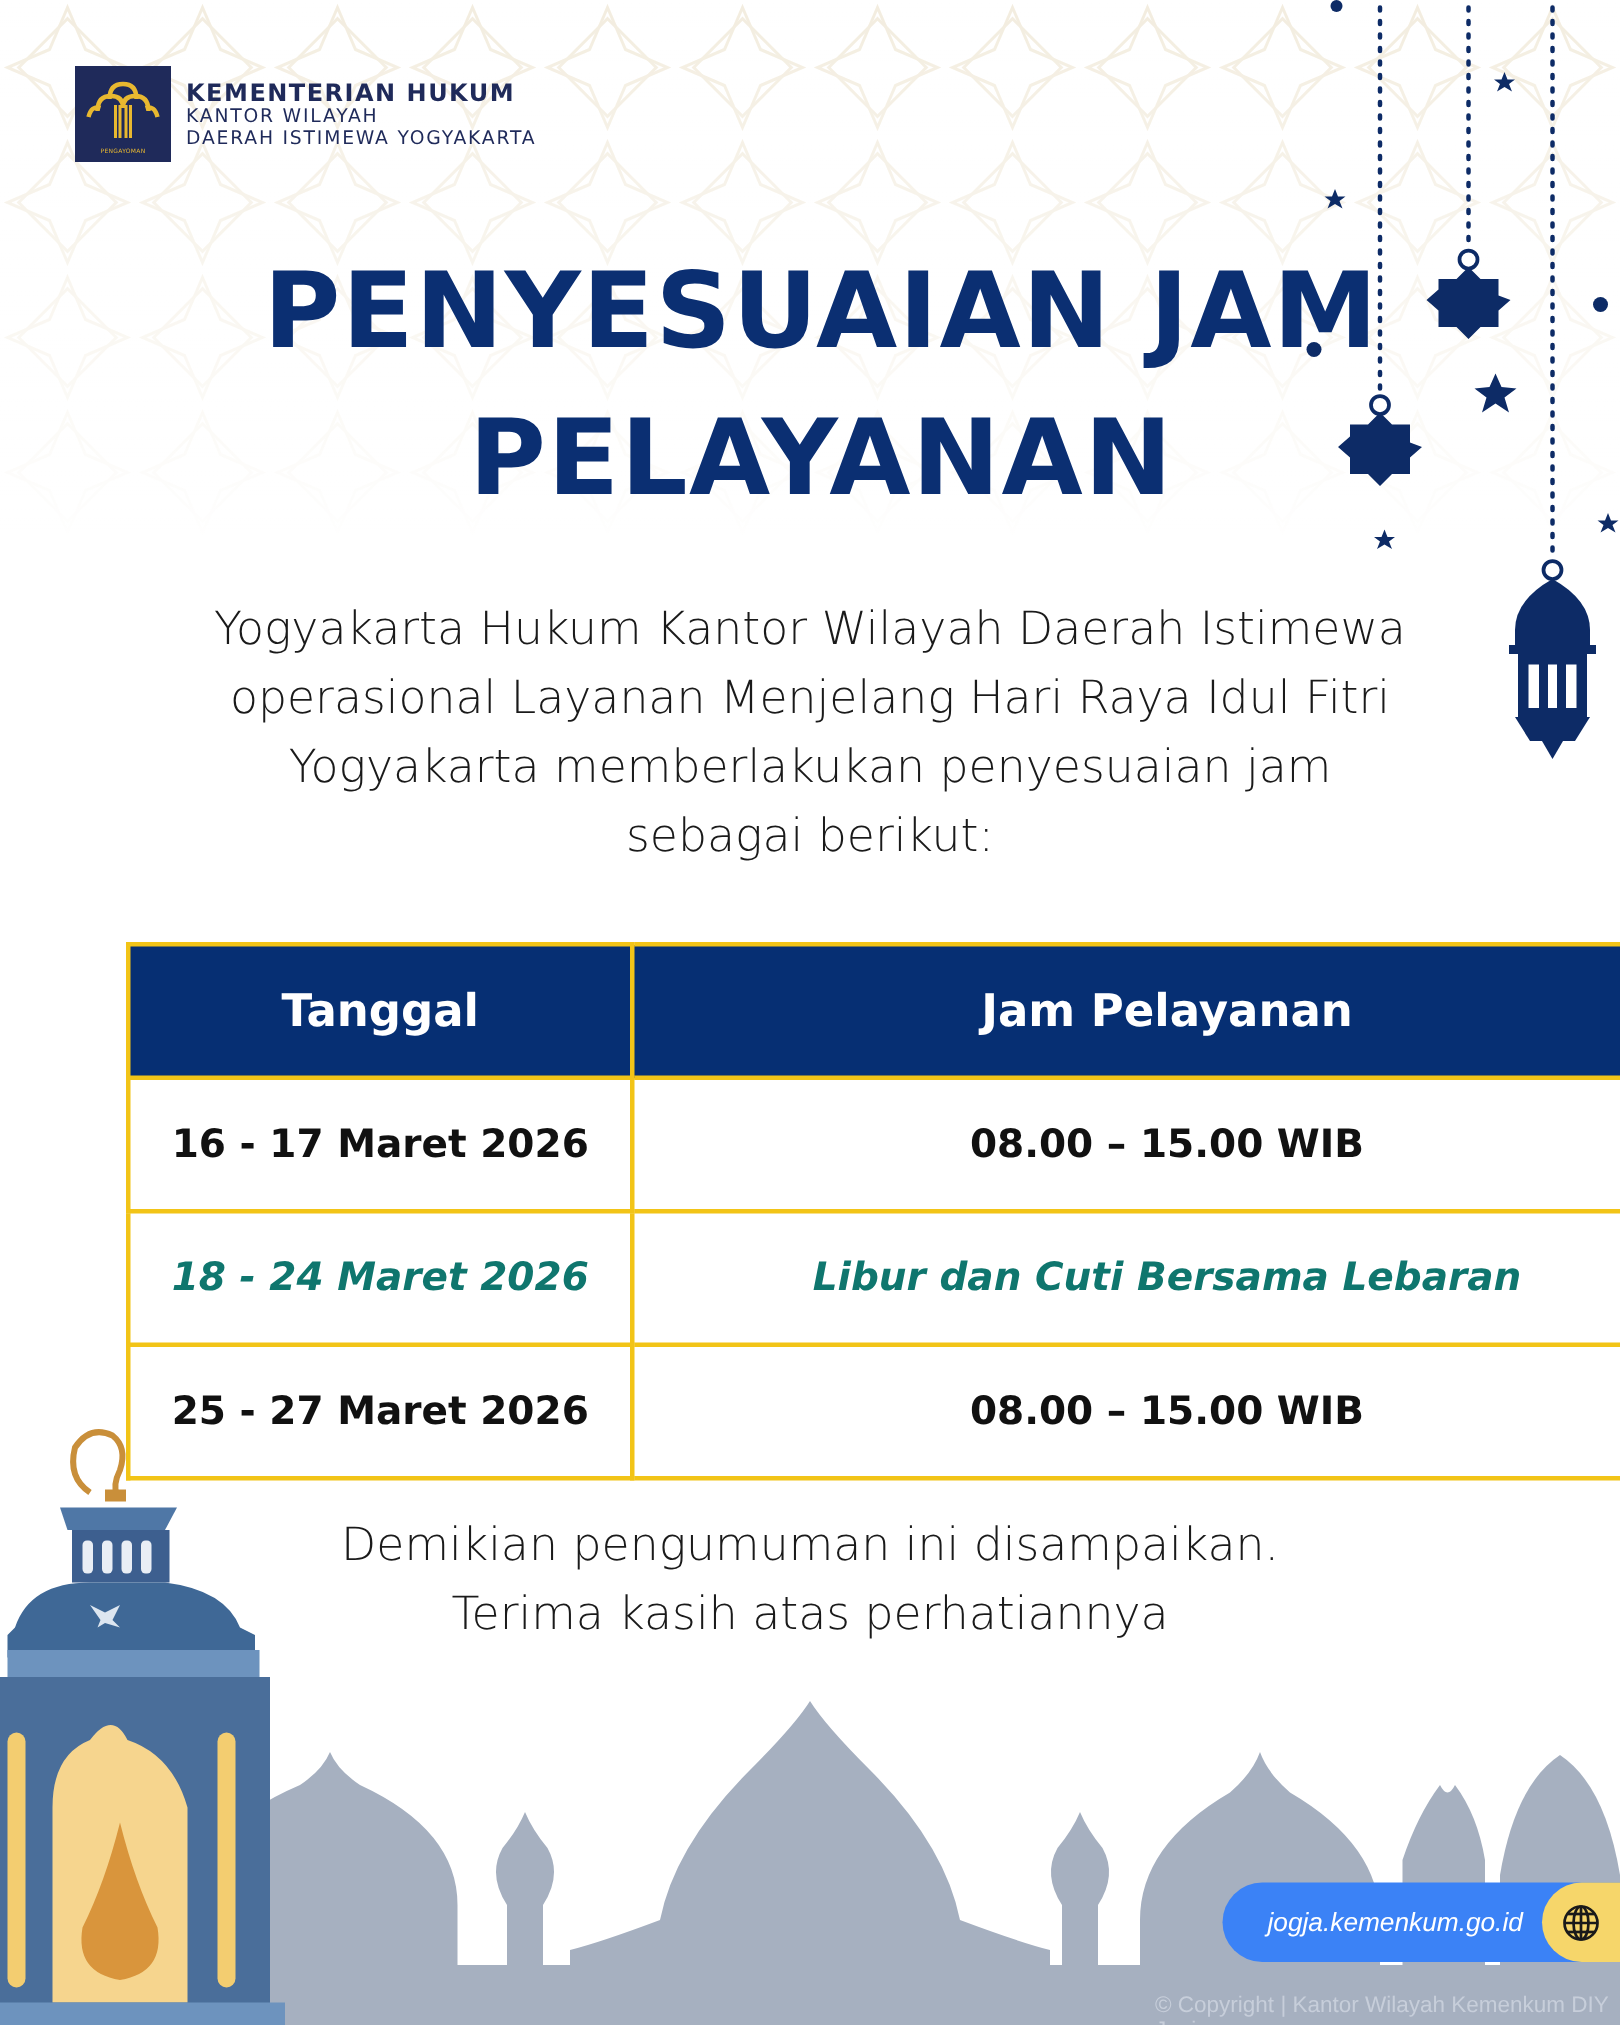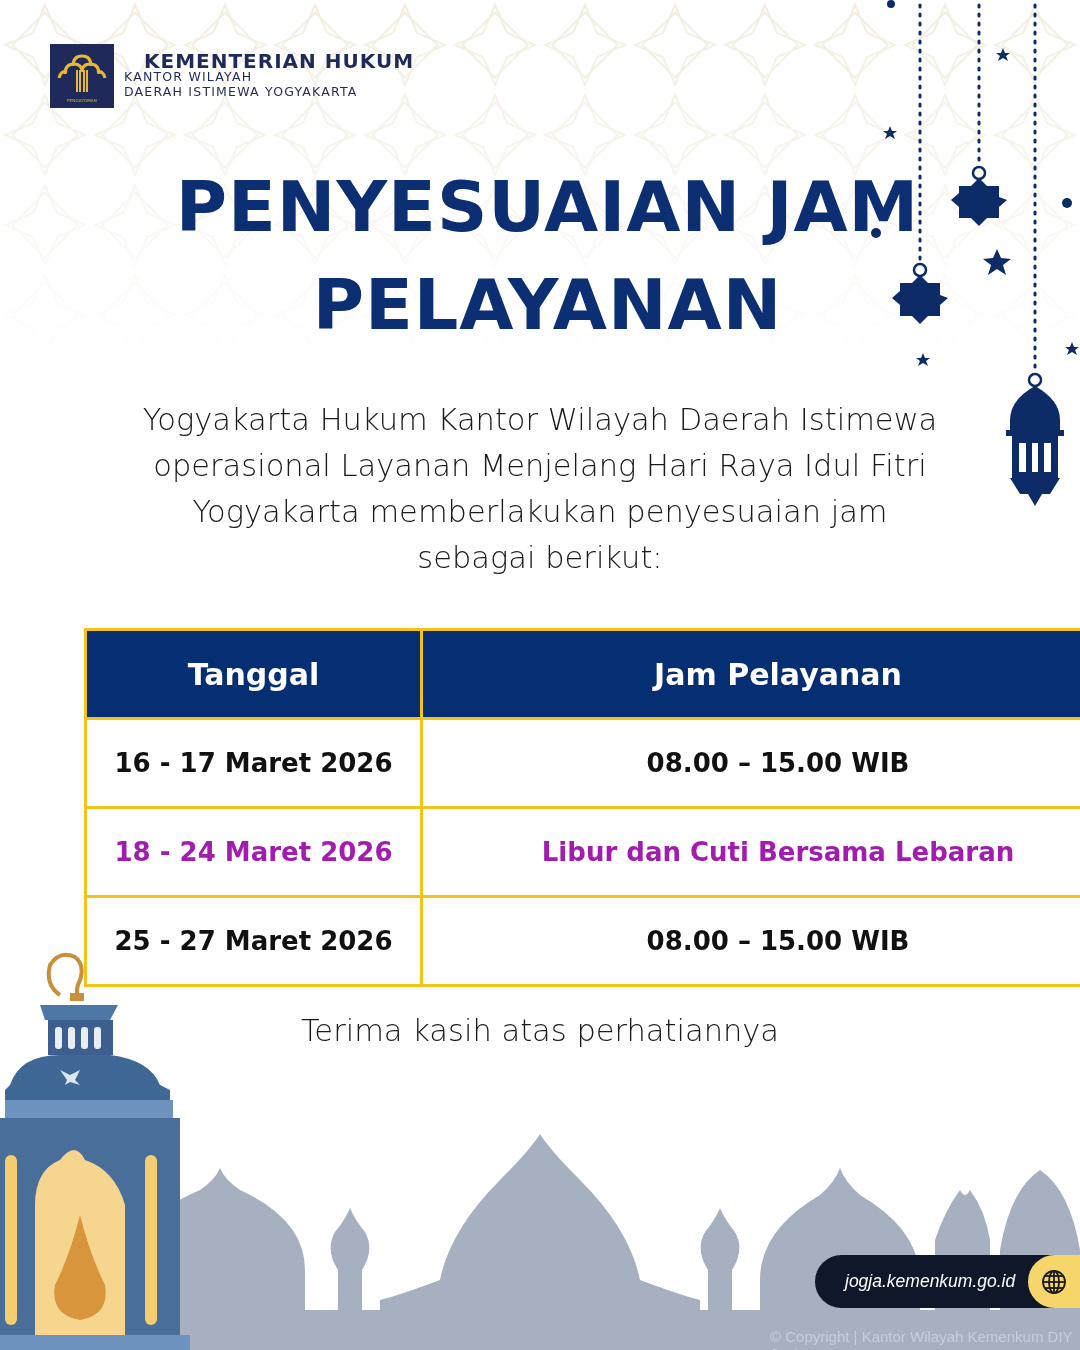--- a/index.html
+++ b/index.html
@@ -2,35 +2,35 @@
 <html><head>
 <meta charset="utf-8">
 <style>
   html, body { margin: 0; padding: 0; }
   body { width: 1080px; height: 1350px; position: relative; overflow: hidden; background: #ffffff; font-family: "DejaVu Sans", sans-serif; }
   .pattern { position: absolute; left: 0; top: 0; width: 1080px; height: 360px; opacity: 0.55; }
   .header { position: absolute; left: 50px; top: 44px; display: flex; align-items: center; }
   .logo-box { width: 64px; height: 64px; background: #1f2a5a; display: flex; align-items: center; justify-content: center; position: relative; }
   .logo-sub { position: absolute; bottom: 5px; left: 0; right: 0; text-align: center; color: #e8b830; font-size: 4px; letter-spacing: 0.2px; font-family: "DejaVu Sans", sans-serif; }
   .org { margin-left: 10px; color: #1f2a5a; font-family: "DejaVu Sans", sans-serif; line-height: 15px; }
-  .org .l1 { font-weight: bold; font-size: 20px; letter-spacing: 1px; margin-left: 20px; }
+  .org .l1 { font-weight: bold; font-size: 16px; letter-spacing: 1px; }
   .org .l2, .org .l3 { font-size: 12.5px; letter-spacing: 1.2px; }
   .title { position: absolute; left: 15px; right: 0; top: 158px; text-align: center; color: #0b2f72; font-family: "DejaVu Sans", sans-serif; font-weight: bold; font-size: 70px; line-height: 98px; letter-spacing: 1px; }
   .intro { position: absolute; left: 80px; width: 920px; top: 397px; text-align: center; color: #1a1a1a; font-family: "DejaVu Sans", sans-serif; font-size: 30.5px; line-height: 46px; font-weight: 300; }
   table.sched { position: absolute; left: 84px; top: 628px; width: 1052px; border-collapse: collapse; font-family: "DejaVu Sans", sans-serif; }
   table.sched td, table.sched th { border: 3px solid #f2c417; text-align: center; height: 86px; padding: 0; }
   table.sched th { background: #062f73; color: #fff; font-size: 30px; font-weight: bold; }
   table.sched td { background: #fff; color: #111; font-size: 26px; font-weight: bold; }
-  table.sched td.red { color: #a21caf; }
+  table.sched td.red { color: #0f766e; font-style: italic; }
   .col1 { width: 333px; }
   .closing { position: absolute; left: 0; right: 0; top: 1008px; text-align: center; color: #1a1a1a; font-family: "DejaVu Sans", sans-serif; font-size: 30.5px; line-height: 46px; font-weight: 300; }
   .mosque { position: absolute; left: 0; top: 1120px; width: 1080px; height: 230px; }
   .lantern-left { position: absolute; left: 0; top: 945px; width: 190px; height: 405px; }
   .deco-right { position: absolute; left: 860px; top: 0; width: 220px; height: 520px; }
-  .url-pill { position: absolute; left: 815px; top: 1255px; width: 265px; height: 53px; background: #0f172a; border-radius: 27px 0 0 27px; display: flex; align-items: center; }
+  .url-pill { position: absolute; left: 815px; top: 1255px; width: 265px; height: 53px; background: #3b82f6; border-radius: 27px 0 0 27px; display: flex; align-items: center; }
   .url-text { color: #fff; font-style: italic; font-family: "Liberation Sans", sans-serif; font-size: 17.5px; margin-left: 30px; }
   .globe { position: absolute; right: 0; top: 0; width: 52px; height: 53px; background: #f6d66a; border-radius: 27px 0 0 27px; display: flex; align-items: center; justify-content: center; }
   .copyright { position: absolute; left: 770px; top: 1328px; color: #c7ceda; font-family: "Liberation Sans", sans-serif; font-size: 15px; }
 </style>
 </head>
 <body>
 
 <svg class="pattern" viewBox="0 0 1080 360" xmlns="http://www.w3.org/2000/svg">
   <defs>
     <pattern id="star8" width="90" height="90" patternUnits="userSpaceOnUse">
@@ -125,20 +125,21 @@
     <td class="red">Libur dan Cuti Bersama Lebaran</td>
   </tr>
   <tr>
     <td>25 - 27 Maret 2026</td>
     <td>08.00 – 15.00 WIB</td>
   </tr>
 </tbody>
   </table>
 
 <div class="closing">
+  <div>Demikian pengumuman ini disampaikan.</div>
   <div>Terima kasih atas perhatiannya</div>
 </div>
 
 <svg class="mosque" viewBox="0 0 1080 230" xmlns="http://www.w3.org/2000/svg">
   <g fill="#a6b0c0">
     <path d="M130 230 L130 150 Q130 100 200 70 Q215 60 220 48 Q225 60 240 70 Q305 100 305 150 L305 230 Z"></path>
     <path d="M330 230 L330 200 L338 200 L338 150 Q325 130 335 112 Q345 100 350 88 Q355 100 365 112 Q375 130 362 150 L362 200 L370 200 L370 230 Z"></path>
     <path d="M380 230 L380 180 Q400 175 440 160 Q450 110 500 60 Q530 30 540 14 Q550 30 580 60 Q630 110 640 160 Q680 175 700 180 L700 230 Z"></path>
     <path d="M700 230 L700 200 L708 200 L708 150 Q695 130 705 112 Q715 100 720 88 Q725 100 735 112 Q745 130 732 150 L732 200 L740 200 L740 230 Z"></path>
     <path d="M760 230 L760 160 Q760 110 820 75 Q835 62 840 48 Q845 62 860 75 Q920 110 920 160 L920 230 Z"></path>

